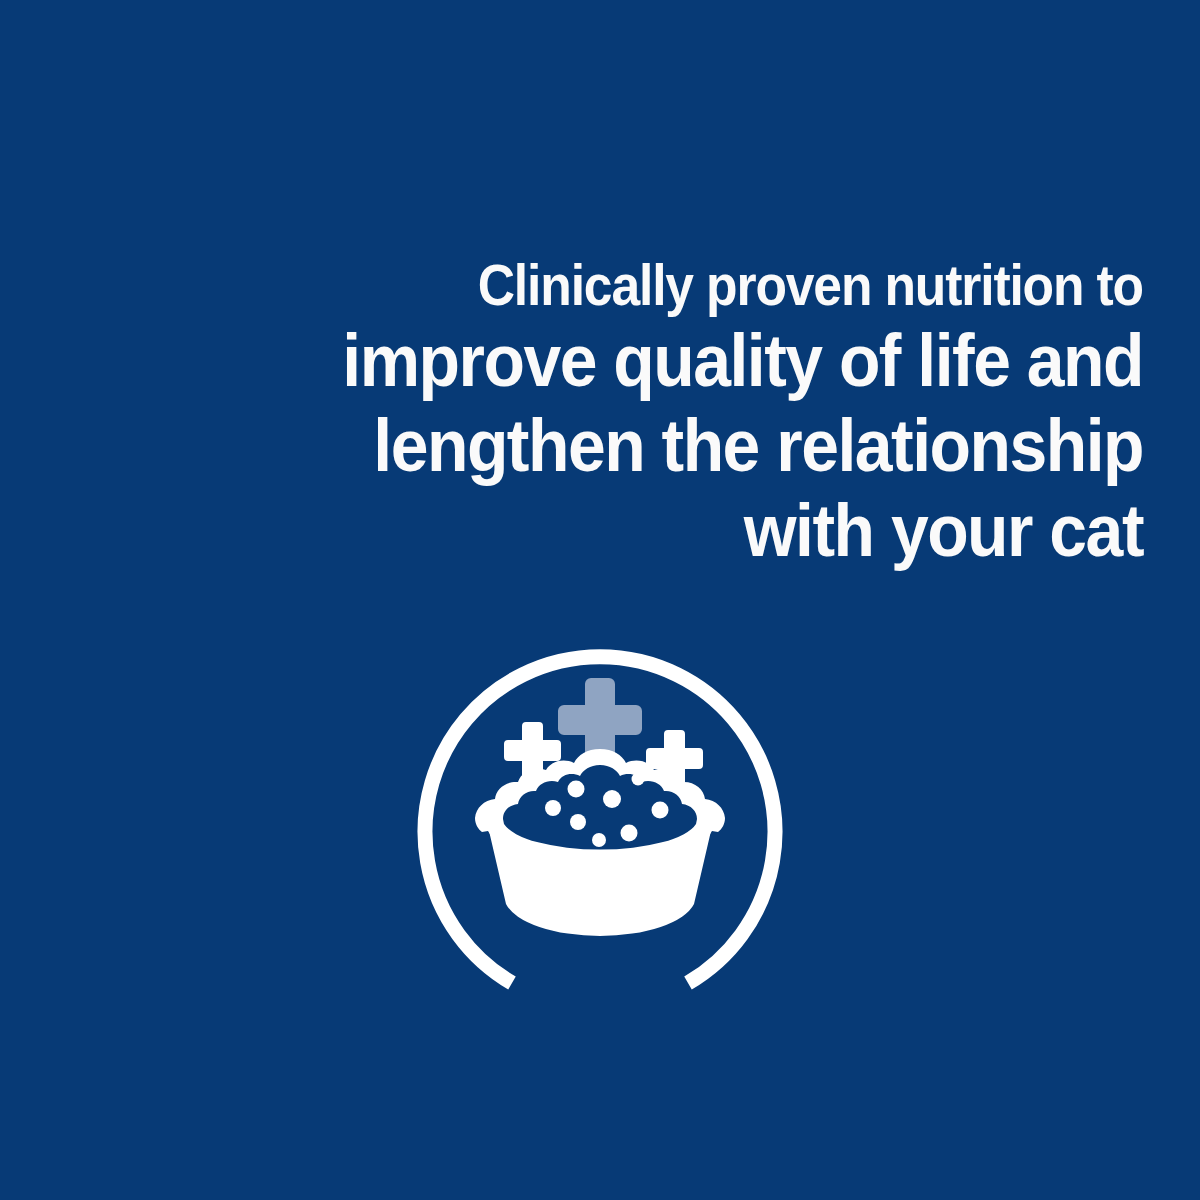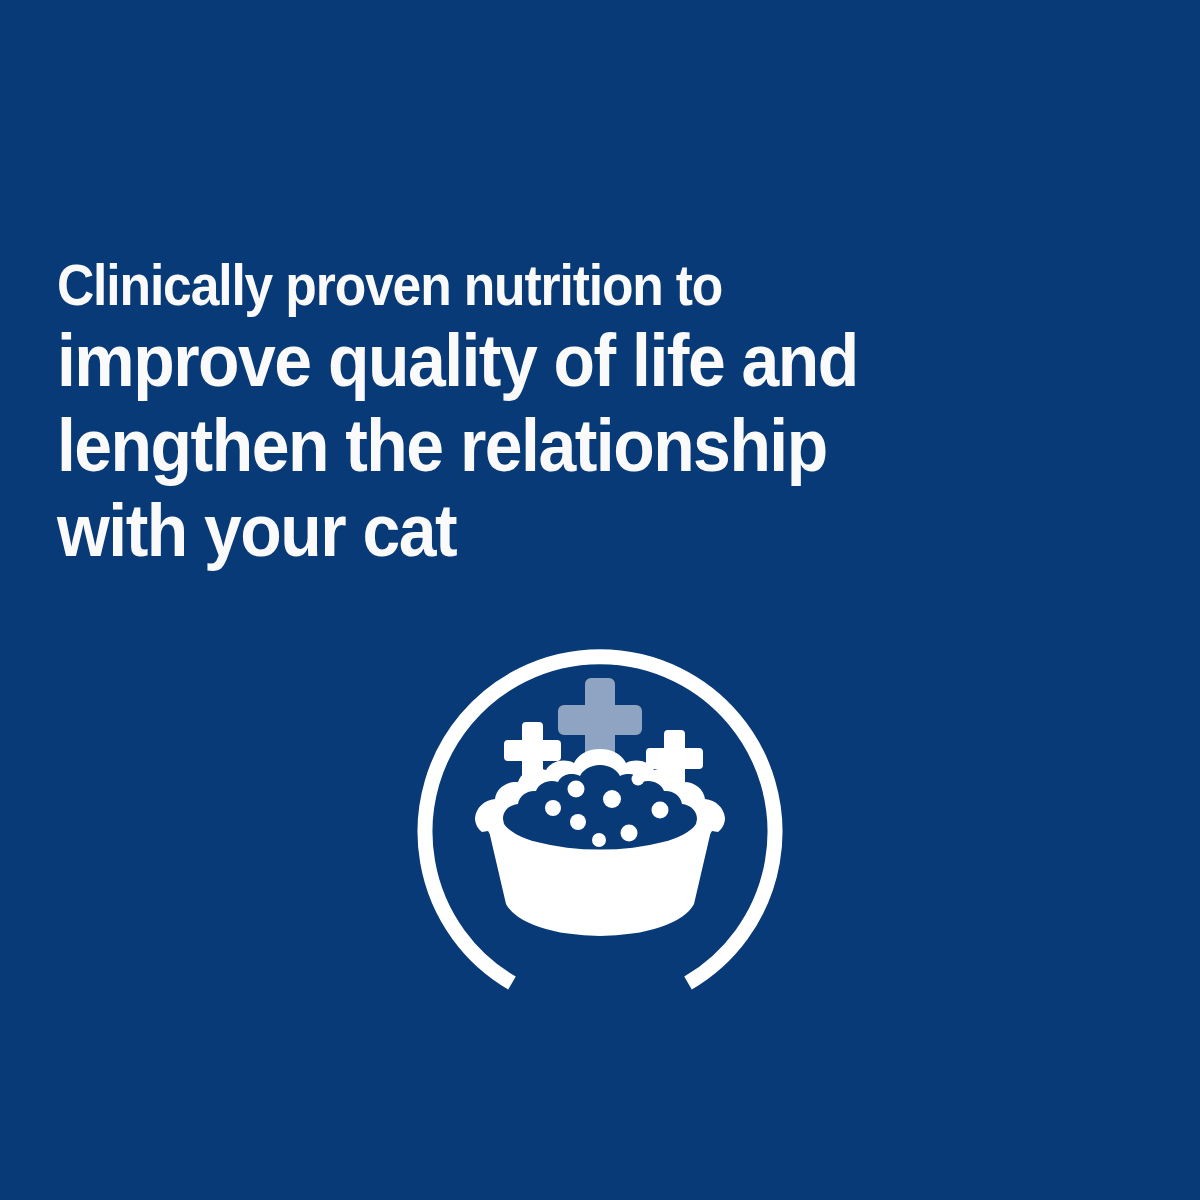--- a/index.html
+++ b/index.html
@@ -25,21 +25,21 @@
     flex-direction: column;
     align-items: center;
   }
 
   
   #headline {
     position: absolute;
     top: 252px;
     left: 0;
     width: 1200px;
-    text-align: left;
+    text-align: right;
     color: #FAFAFA;
     user-select: none;
   }
 
   .hl-line {
     display: block;
     font-family: "Liberation Sans", sans-serif;
     font-weight: 700;
     color: #FAFAFA;
     letter-spacing: -0.022em;

